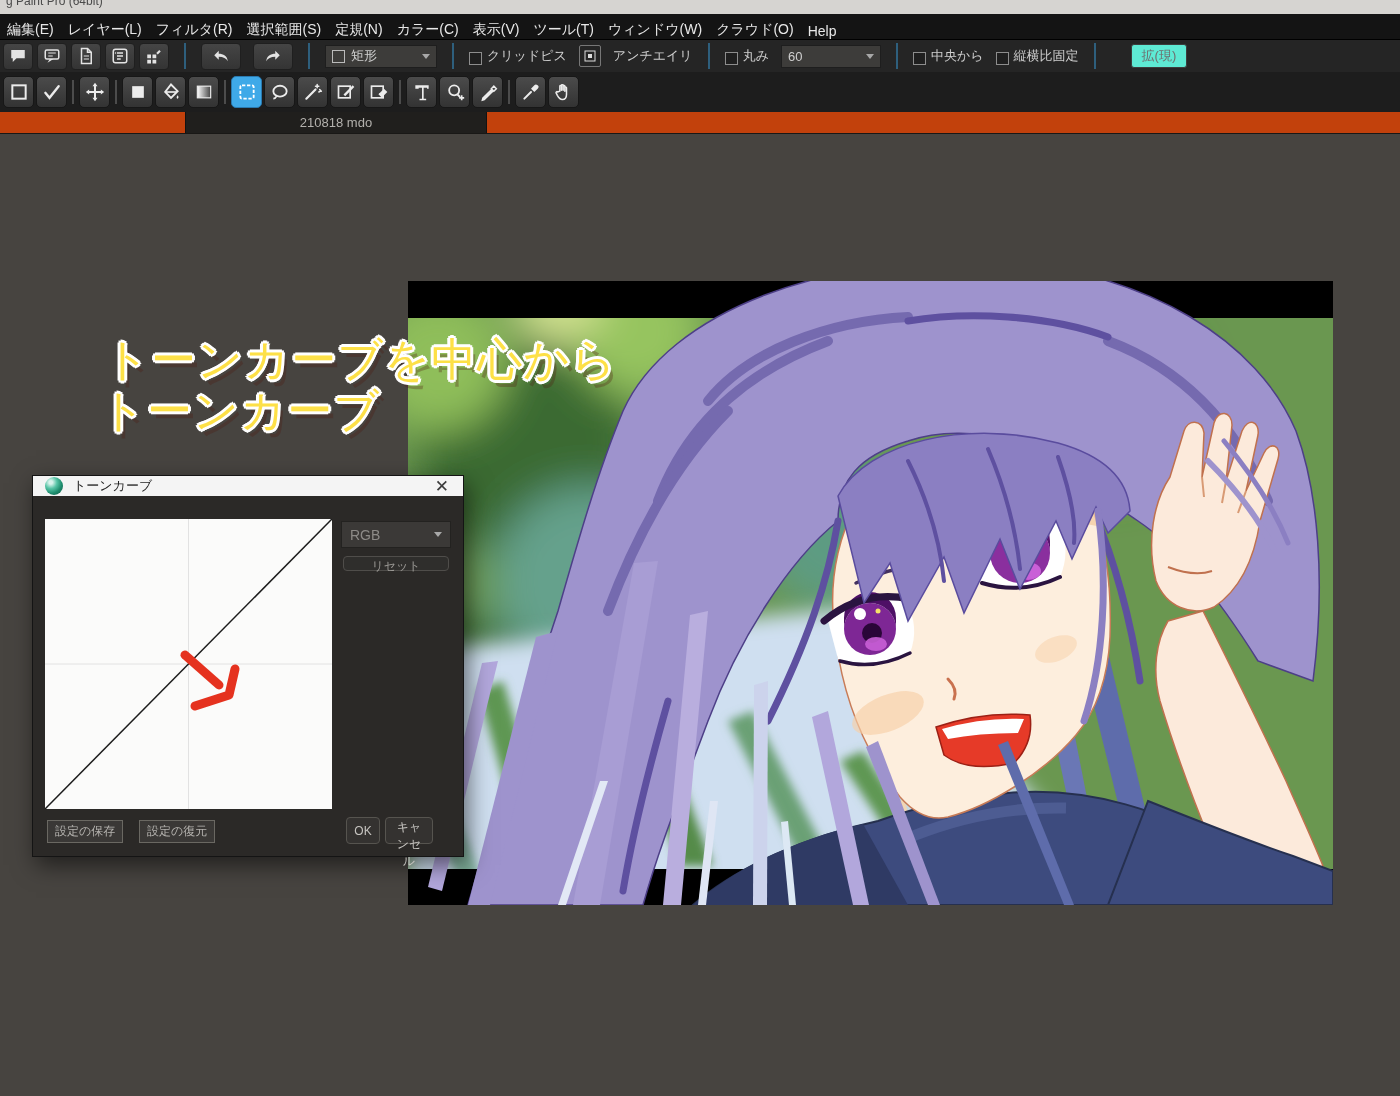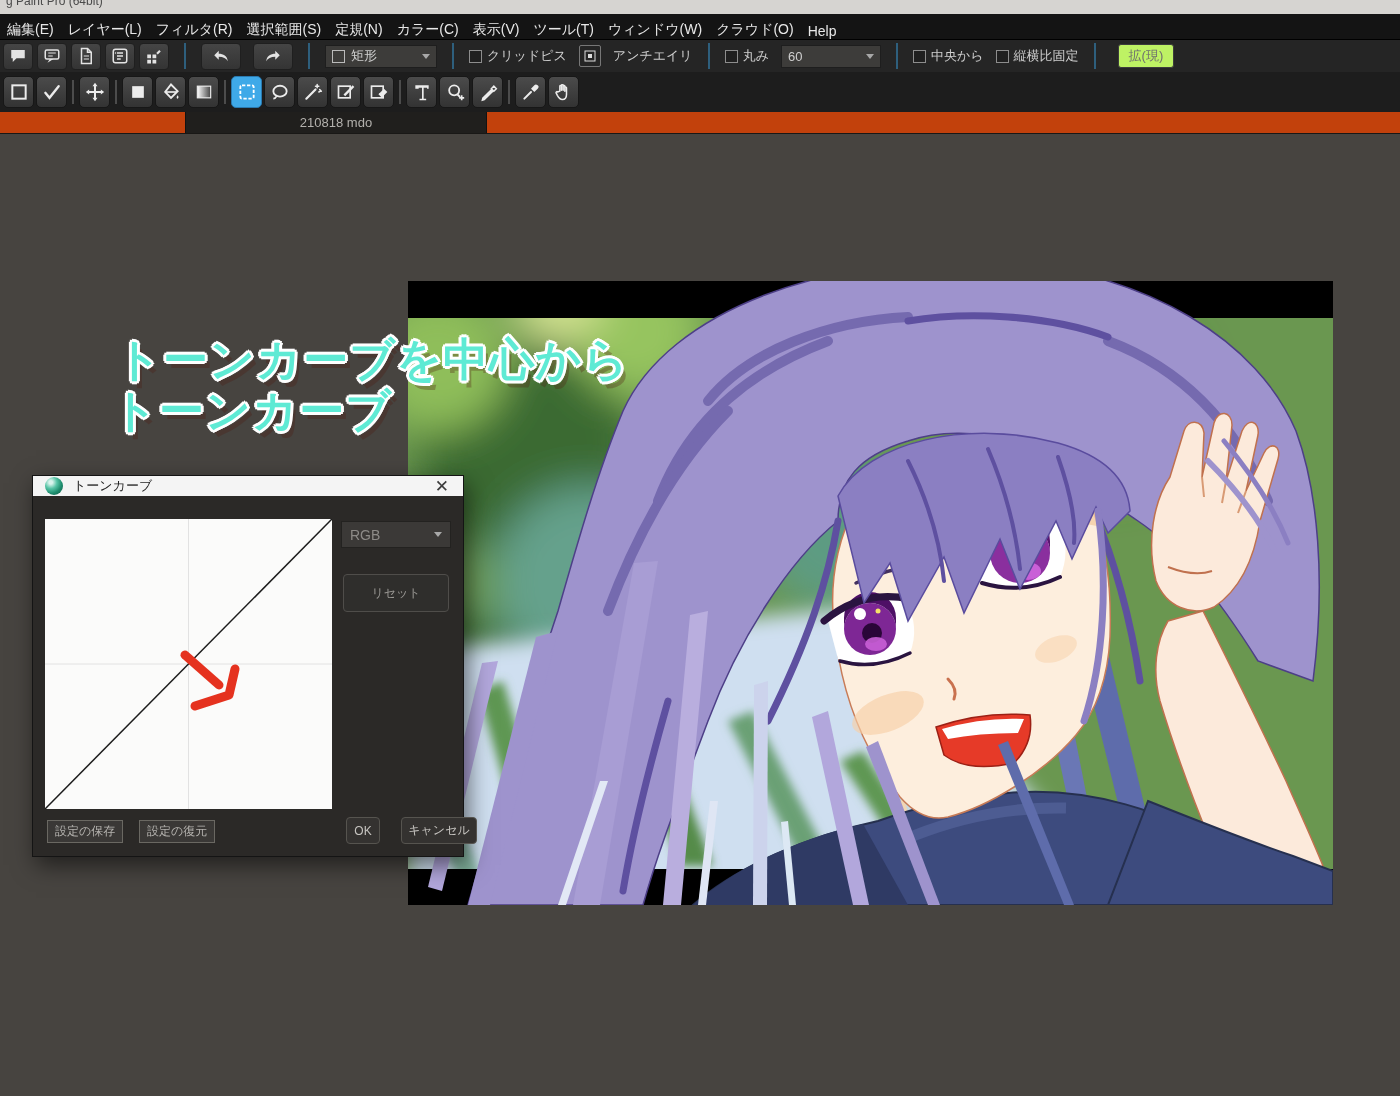--- a/index.html
+++ b/index.html
@@ -23,70 +23,70 @@
   .icon-btn.wide{width:40px}
   .vsep1{width:2px;height:26px;background:#2e5f7d;margin:0 3px;flex:none}
   .dropdown{height:23px;background:#3d3c3a;border:1px solid #1e1e1e;color:#cfcfcf;font-size:13px;
     display:flex;align-items:center;padding:0 6px;gap:6px;box-sizing:border-box}
   .dd-shape{width:112px}
   .dd-value{width:100px}
   .caret{width:0;height:0;border-left:4px solid transparent;border-right:4px solid transparent;
     border-top:5px solid #a8a8a8;margin-left:auto}
   .chk{width:13px;height:13px;border:1px solid #8d8d8d;background:#1f1f1f;flex:none;box-sizing:border-box}
   .sq{width:11px;height:11px;border:1px solid #bbb;flex:none}
-  .opt{display:flex;align-items:center;gap:5px;color:#cfcfcf;font-size:13px;white-space:nowrap}
+  .opt{display:flex;align-items:flex-end;gap:5px;color:#cfcfcf;font-size:13px;white-space:nowrap}
   .mini-icon{width:20px;height:20px;border:1px solid #777;border-radius:2px;display:flex;
     align-items:center;justify-content:center;color:#ddd}
   .mini-icon svg{width:14px;height:14px}
-  .disabled-btn{height:24px;padding:0 10px;border:1px solid #3c3c3c;border-radius:3px;background:#bef264;
-    color:#6e6e6e;font-size:13px;margin-left:7px}
+  .disabled-btn{height:24px;padding:0 10px;border:1px solid #3c3c3c;border-radius:3px;background:#5eead4;
+    color:#6e6e6e;font-size:13px;margin-left:20px}
   
   .tb2{position:absolute;left:0;top:72px;width:100%;height:40px;background:#1d1d1d;
     display:flex;align-items:center;gap:2px;padding-left:3px;box-sizing:border-box}
   .tool{width:31px;height:32px;background:linear-gradient(#4b4b4b,#333);border:1px solid #171717;
     border-radius:5px;color:#ececec;display:flex;align-items:center;justify-content:center;padding:0}
   .tool svg{width:20px;height:20px}
   .tool.active{background:#3fa9e8;border-color:#2a7ab0;color:#fff}
   .vsep2{width:2px;height:24px;background:#4c4c4c;margin:0 3px;flex:none}
   
   .tabbar{position:absolute;left:0;top:112px;width:100%;height:21px;background:#c2410c;border-bottom:1px solid #191816}
   .tab{position:absolute;left:185px;top:0;width:300px;height:21px;background:#201f1d;
     border-left:1px solid #121212;border-right:1px solid #121212;color:#b3b1ad;font-size:13px;
     display:flex;align-items:center;justify-content:center}
   
   .canvas{position:absolute;left:408px;top:281px;width:925px;height:624px;overflow:hidden}
   .canvas svg{display:block}
   
-  .annotation{position:absolute;left:116px;top:334px;font-size:45px;font-weight:bold;color:#5eead4;
+  .annotation{position:absolute;left:104px;top:334px;font-size:45px;font-weight:normal;color:#fde047;
     line-height:51px;letter-spacing:1px;white-space:nowrap;
     text-shadow:-2px -2px 0 #fff,2px -2px 0 #fff,-2px 2px 0 #fff,2px 2px 0 #fff,
       -3px 0 0 #fff,3px 0 0 #fff,0 -3px 0 #fff,0 3px 0 #fff,5px 7px 0 rgba(80,25,15,.30)}
   .annotation .l2{margin-left:-4px}
   
   .dialog{position:absolute;left:32px;top:475px;width:430px;height:380px;background:#2b2927;
     border:1px solid #141414;box-shadow:4px 8px 22px rgba(0,0,0,.55)}
   .dlg-title{height:20px;background:#f4f4f4;display:flex;align-items:center;padding:8px 12px;gap:10px;box-sizing:border-box}
   .dlg-logo{width:18px;height:18px;border-radius:50%;flex:none;
     background:radial-gradient(circle at 32% 30%,#d9f3ec 10%,#57c4a6 35%,#1f8e6f 62%,#12604b 90%)}
   .dlg-title-text{font-size:13px;color:#1e1e1e}
   .dlg-close{margin-left:auto;color:#3c3c3c;font-size:17px;background:none;border:none;padding:0 2px;line-height:1}
   .curve{position:absolute;left:12px;top:43px;width:287px;height:290px;background:#fbfbfa}
   .rgb-select{position:absolute;left:308px;top:45px;width:110px;height:27px;background:#3b3937;
     border:1px solid #232220;color:#8d8b88;font-size:14px;display:flex;align-items:center;
     padding:0 8px;box-sizing:border-box}
-  .reset-btn{position:absolute;left:310px;top:98px;width:106px;height:38px;background:#2f2e2c;
+  .reset-btn{position:absolute;left:310px;top:80px;width:106px;height:15px;background:#2f2e2c;
     border:1px solid #4f4d4a;border-radius:4px;color:#9b9995;font-size:12px}
   .flat-btn{position:absolute;top:344px;height:23px;background:#3a3836;border:1px solid #6a6862;
     color:#b5b3af;font-size:12px;padding:2px 7px;box-sizing:border-box}
   .save-btn{left:14px}
   .restore-btn{left:106px}
   .dlg-btn{position:absolute;top:341px;height:27px;background:#343230;border:1px solid #56544f;
     border-radius:4px;color:#c6c4c0;font-size:12px;box-sizing:border-box}
   .ok-btn{left:313px;width:34px}
-  .cancel-btn{left:368px;width:76px}
+  .cancel-btn{left:352px;width:48px}
   button{cursor:default}
 </style>
 </head>
 <body>
 
 <div class="titlebar">
   <span>g Paint Pro (64bit)</span>
 </div>
 
 <div class="menubar">

